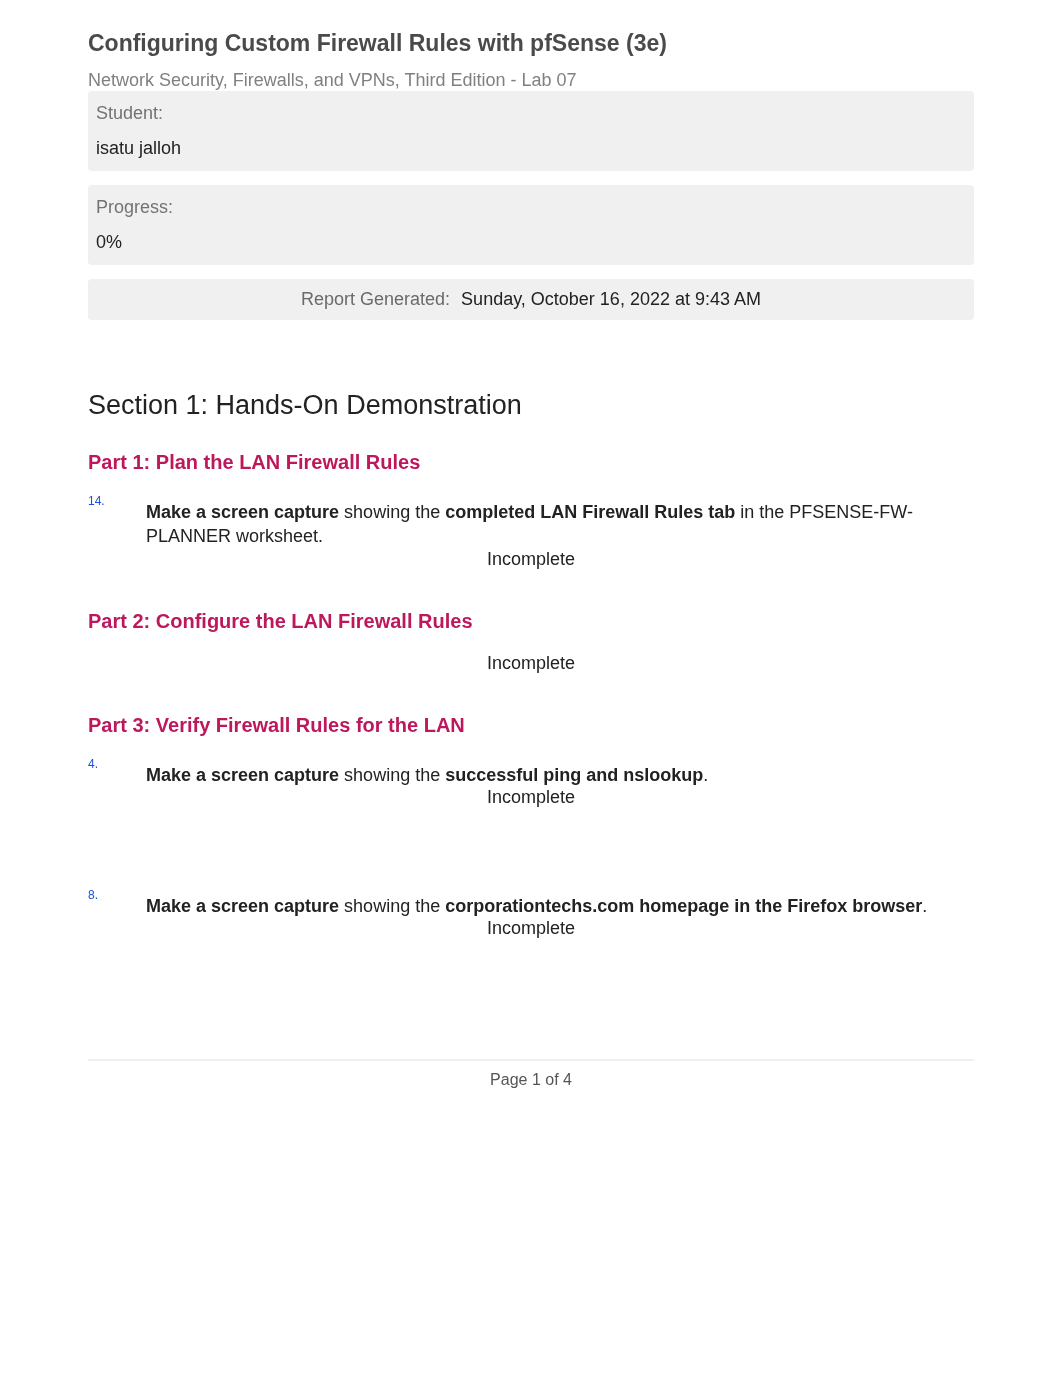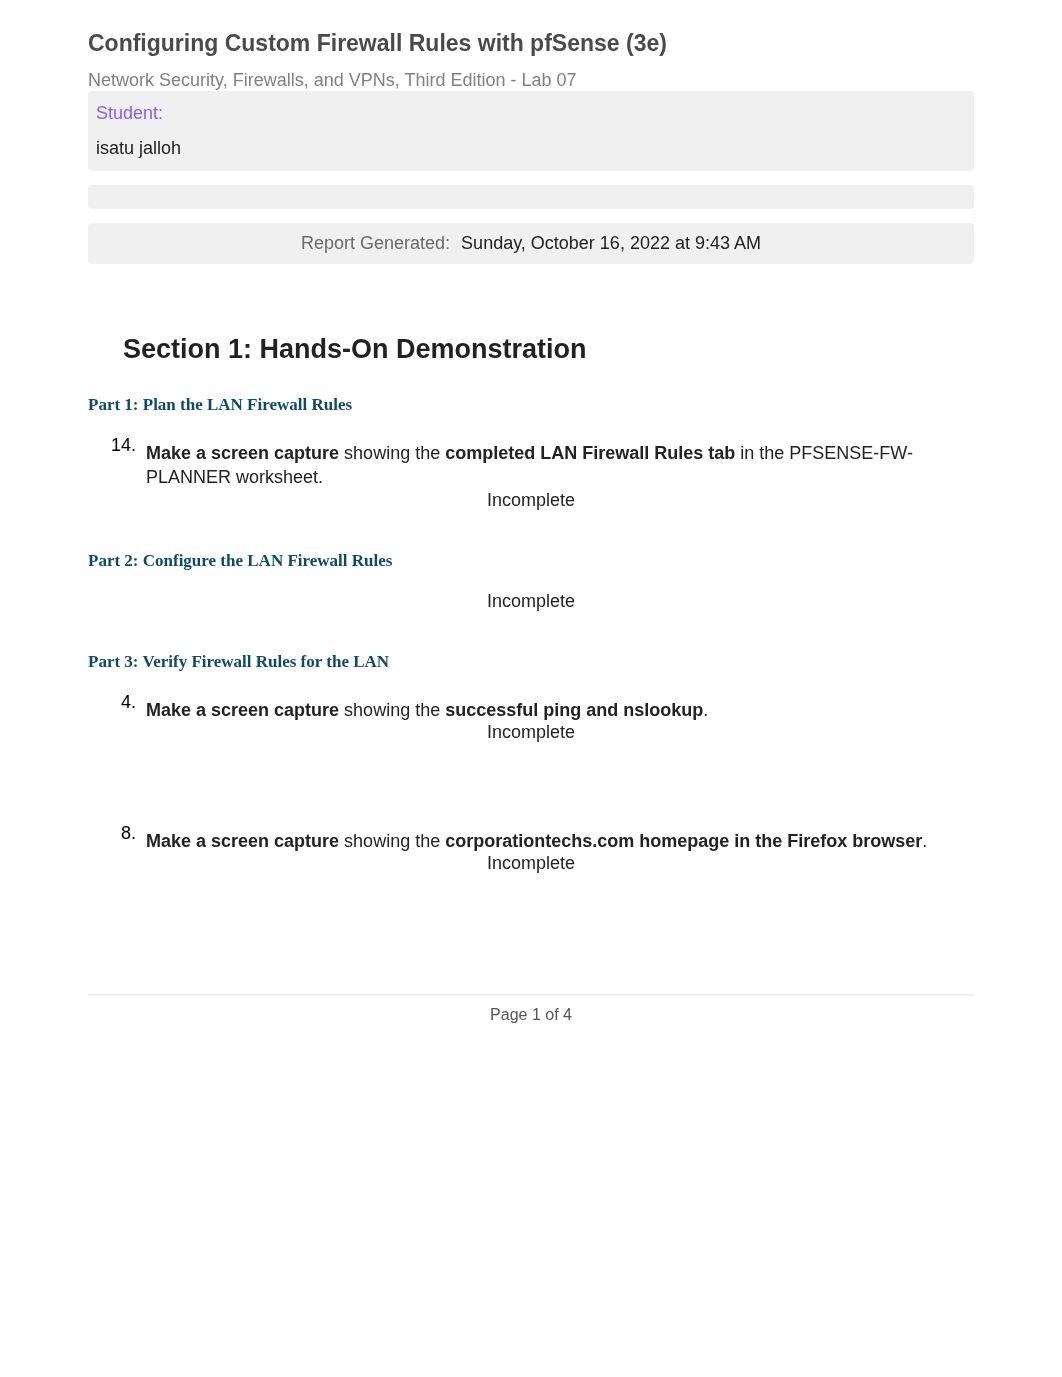--- a/index.html
+++ b/index.html
@@ -30,21 +30,21 @@
     border-radius: 4px;
     padding: 12px 8px;
     margin-bottom: 14px;
     display: flex;
   }
   .info-col {
     flex: 1;
     padding-left: 0px;
   }
   .info-label {
-    color: #8b5cf6;
+    color: #737373;
     font-size: 18px;
     margin-bottom: 6px;
   }
   .info-value {
     color: #222222;
     font-size: 18px;
     margin-top: 14px;
   }
   .report-generated {
     background: #f0f0f0;
@@ -56,39 +56,37 @@
   }
   .report-generated .label {
     color: #6a6a6a;
     margin-right: 6px;
   }
   .report-generated .value {
     color: #222222;
   }
   h1.section-title {
     font-size: 27px;
-    font-weight: bold;
+    font-weight: normal;
     color: #222222;
     margin-bottom: 24px;
-    margin-left: 35px;
   }
   h2.part-title {
-    font-size: 17px;
+    font-size: 20px;
     font-weight: bold;
-    color: #0c4a6e;
+    color: #be185d;
     margin-bottom: 20px;
     margin-top: 30px;
-    font-family: Liberation Serif, serif;
   }
   .task-number {
     width: 58px;
-    text-align: right;
+    text-align: left;
     padding-right: 10px;
-    font-size: 18px;
-    color: #000000;
+    font-size: 12px;
+    color: #1d4ed8;
     flex-shrink: 0;
   }
   .task-body {
     flex: 1;
     font-size: 18px;
     line-height: 1.35;
     color: #222222;
     margin-top: 6px;
   }
   .task-body .b {
@@ -120,20 +118,24 @@
 <div class="subtitle">Network Security, Firewalls, and VPNs, Third Edition - Lab 07</div>
 
 <div class="info-block">
   <div class="info-col">
     <div class="info-label">Student:</div>
     <div class="info-value">isatu jalloh</div>
   </div>
 </div>
 
 <div class="info-block">
+  <div class="info-col">
+    <div class="info-label">Progress:</div>
+    <div class="info-value">0%</div>
+  </div>
 </div>
 
 <div class="report-generated">
   <span class="label">Report Generated:</span>
   <span class="value">Sunday, October 16, 2022 at 9:43 AM</span>
 </div>
 
 <h1 class="section-title">Section 1: Hands-On Demonstration</h1>
 
 <div id="parts-container">

